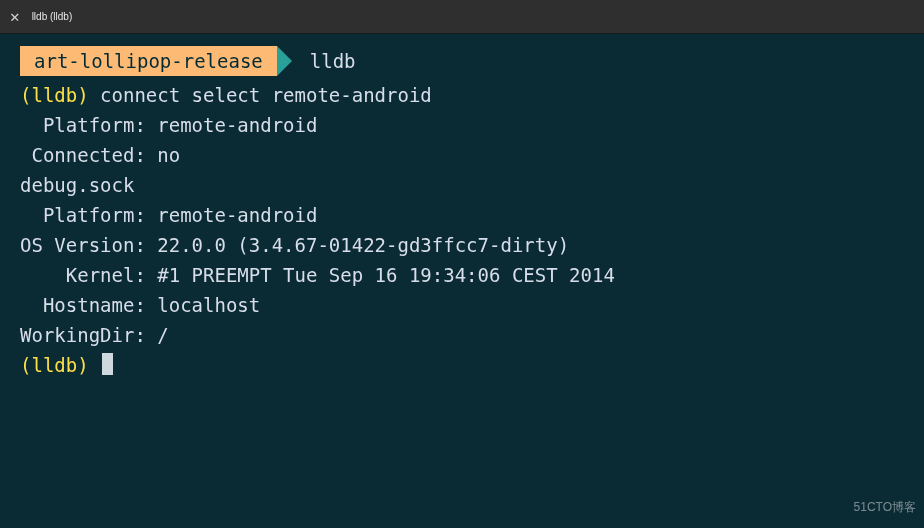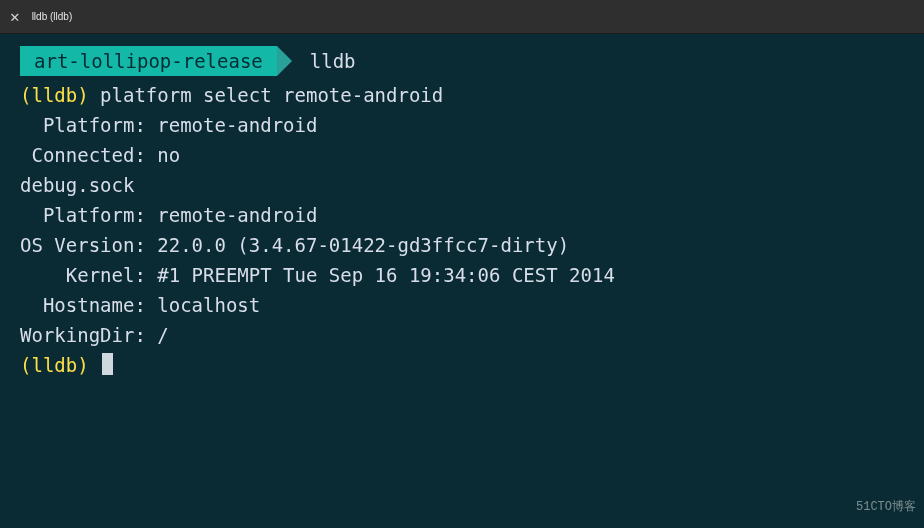--- a/index.html
+++ b/index.html
@@ -37,21 +37,21 @@
     height: calc(528px - 34px);
   }
 
   .prompt-row {
     display: flex;
     align-items: stretch;
     margin: 0 0 4px 20px;
     height: 30px;
   }
   .pl-seg {
-    background: #14b8a6;
+    background: #fdba74;
     color: #002b36;
     padding: 12px 14px;
     display: flex;
     align-items: center;
     font-weight: 500;
   }
   .pl-arrow {
     width: 0; height: 0;
     border-top: 15px solid transparent;
     border-bottom: 15px solid transparent;
@@ -76,40 +76,40 @@
     vertical-align: -3px;
     margin-left: 2px;
   }
 
   .watermark {
     position: absolute;
     right: 8px;
     bottom: 6px;
     color: rgba(255,255,255,0.45);
     font-size: 12px;
-    font-family: Liberation Mono, monospace;
+    font-family: Liberation Sans, sans-serif;
   }
 </style>
 </head>
 <body>
 
 <div class="titlebar">
   <span class="close-x">✕</span>
   <span class="title">lldb (lldb)</span>
 </div>
 
 <div class="terminal">
 
   <div class="prompt-row">
     <div class="pl-seg">art-lollipop-release</div>
     <div class="pl-arrow"></div>
     <div class="pl-cmd">lldb</div>
   </div>
 
-  <div class="line"><span class="prompt-paren">(lldb) </span><span class="cmd-text">platform select remote-android</span></div>
+  <div class="line"><span class="prompt-paren">(lldb) </span><span class="cmd-text">connect select remote-android</span></div>
   <div class="line">  Platform: remote-android</div>
   <div class="line"> Connected: no</div>
   <div class="line cmd-text">debug.sock</div>
   <div class="line">  Platform: remote-android</div>
   <div class="line">OS Version: 22.0.0 (3.4.67-01422-gd3ffcc7-dirty)</div>
   <div class="line">    Kernel: #1 PREEMPT Tue Sep 16 19:34:06 CEST 2014</div>
   <div class="line">  Hostname: localhost</div>
   <div class="line">WorkingDir: /</div>
   <div class="line"><span class="prompt-paren">(lldb) </span><span class="cursor"></span></div>
 

